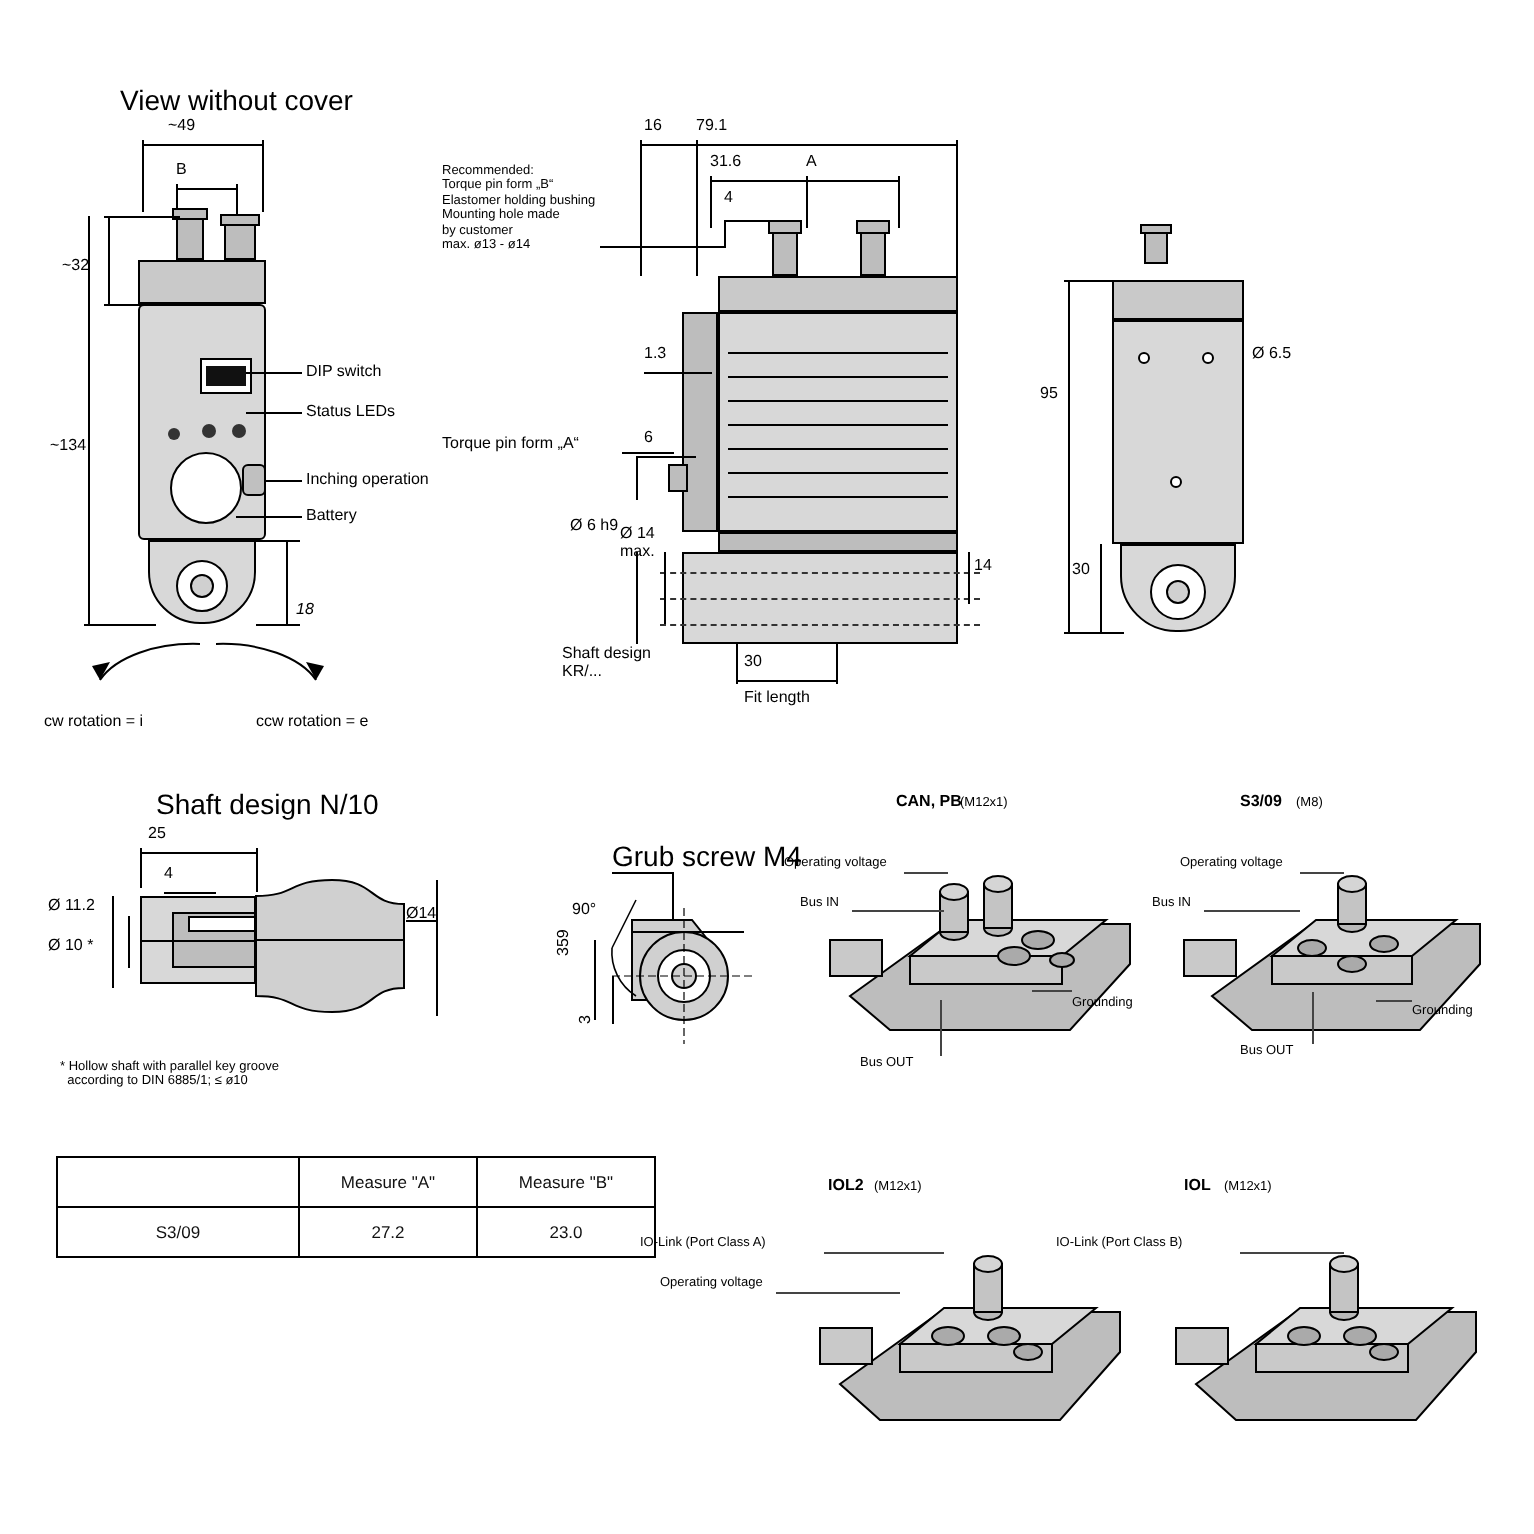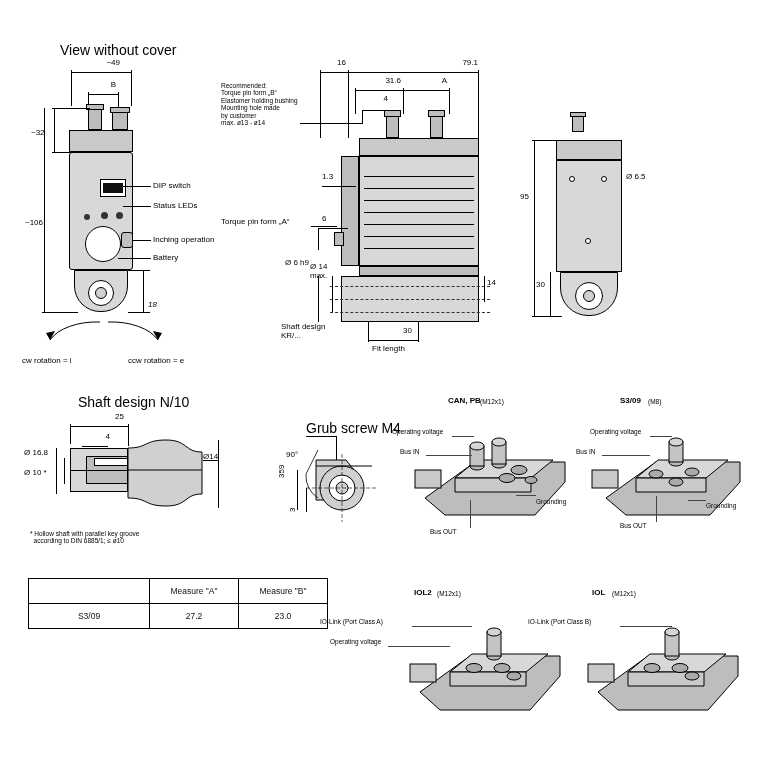--- a/index.html
+++ b/index.html
@@ -1,20 +1,20 @@
 <!DOCTYPE html>
 <html><head>
 <meta charset="utf-8">
 <style>
   html,body{margin:0;padding:0;background:#fff;}
   body{width:767px;height:767px;position:relative;font-family:"Liberation Sans",sans-serif;color:#111;overflow:hidden;}
   .stage{position:absolute;left:0;top:0;width:767px;height:767px;}
   .lbl{position:absolute;font-size:8px;line-height:1.15;white-space:pre;color:#000;}
   .lbl.b{font-weight:bold;}
-  .lbl.c{text-align:right;}
+  .lbl.c{text-align:left;}
   .ttl{position:absolute;font-size:14px;white-space:pre;color:#000;}
   .tiny{font-size:6.5px;}
 
   
   .box{position:absolute;box-sizing:border-box;}
   .ln{position:absolute;background:#000;}
   .hl{height:1px;}
   .vl{width:1px;}
   .thin{background:#444;}
   .dash-h{position:absolute;height:0;border-top:1px dashed #333;}
@@ -69,21 +69,21 @@
 
   <div class="box" style="left:74px;top:270px;width:54px;height:42px;background:#d8d8d8;border:1px solid #000;border-radius:0 0 26px 26px;"></div>
   <div class="box circ white" style="left:88px;top:280px;width:26px;height:26px;"></div>
   <div class="box circ" style="left:95px;top:287px;width:12px;height:12px;background:#d0d0d0;border:1px solid #000;"></div>
 
   <div class="lbl" style="left:31px;top:128px;">~32</div>
   <div class="ln vl" style="left:54px;top:108px;height:44px;"></div>
   <div class="ln hl" style="left:52px;top:108px;width:38px;"></div>
   <div class="ln hl" style="left:52px;top:152px;width:20px;"></div>
 
-  <div class="lbl" style="left:25px;top:218px;">~106</div>
+  <div class="lbl" style="left:25px;top:218px;">~134</div>
   <div class="ln vl" style="left:44px;top:108px;height:204px;"></div>
   <div class="ln hl" style="left:42px;top:312px;width:36px;"></div>
 
   <div class="lbl" style="left:148px;top:300px;font-style:italic;">18</div>
   <div class="ln vl" style="left:143px;top:270px;height:42px;"></div>
   <div class="ln hl" style="left:128px;top:270px;width:22px;"></div>
   <div class="ln hl" style="left:128px;top:312px;width:22px;"></div>
 
   <div class="ln hl" style="left:123px;top:186px;width:28px;"></div>
   <div class="lbl" style="left:153px;top:181px;">DIP switch</div>
@@ -211,21 +211,21 @@
   <div class="ttl" style="left:78px;top:394px;">Shaft design N/10</div>
 
   <div class="lbl c" style="left:74px;top:412px;width:50px;">25</div>
   <div class="ln hl" style="left:70px;top:426px;width:58px;"></div>
   <div class="ln vl" style="left:70px;top:424px;height:20px;"></div>
   <div class="ln vl" style="left:128px;top:424px;height:22px;"></div>
 
   <div class="lbl c" style="left:82px;top:432px;width:28px;">4</div>
   <div class="ln hl" style="left:82px;top:446px;width:26px;"></div>
 
-  <div class="lbl" style="left:24px;top:448px;">Ø 16.8</div>
+  <div class="lbl" style="left:24px;top:448px;">Ø 11.2</div>
   <div class="lbl" style="left:24px;top:468px;">Ø 10 *</div>
   <div class="lbl" style="left:203px;top:452px;text-decoration:underline;">Ø14</div>
 
   <div class="box body-fill2" style="left:70px;top:448px;width:58px;height:44px;"></div>
   <div class="box body-fill3" style="left:86px;top:456px;width:42px;height:28px;"></div>
   <div class="box white" style="left:94px;top:458px;width:34px;height:8px;"></div>
   <div class="ln hl" style="left:70px;top:470px;width:58px;"></div>
   <svg width="110" height="70" style="left:128px;top:440px;">
     <path d="M0,8 C20,8 16,0 38,0 C60,0 56,12 74,12 L74,54 C56,54 60,66 38,66 C16,66 20,58 0,58 Z" fill="#d0d0d0" stroke="#000" stroke-width="1"></path>
     <line x1="0" y1="30" x2="74" y2="30" stroke="#000" stroke-width="1"></line>

